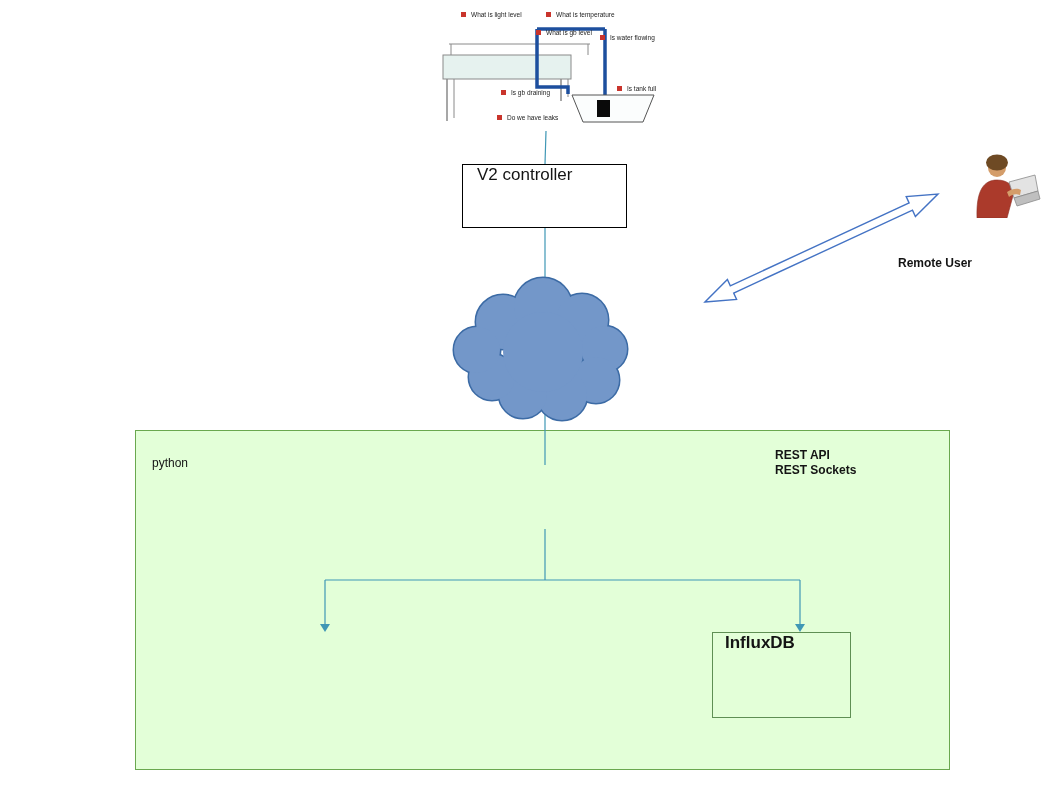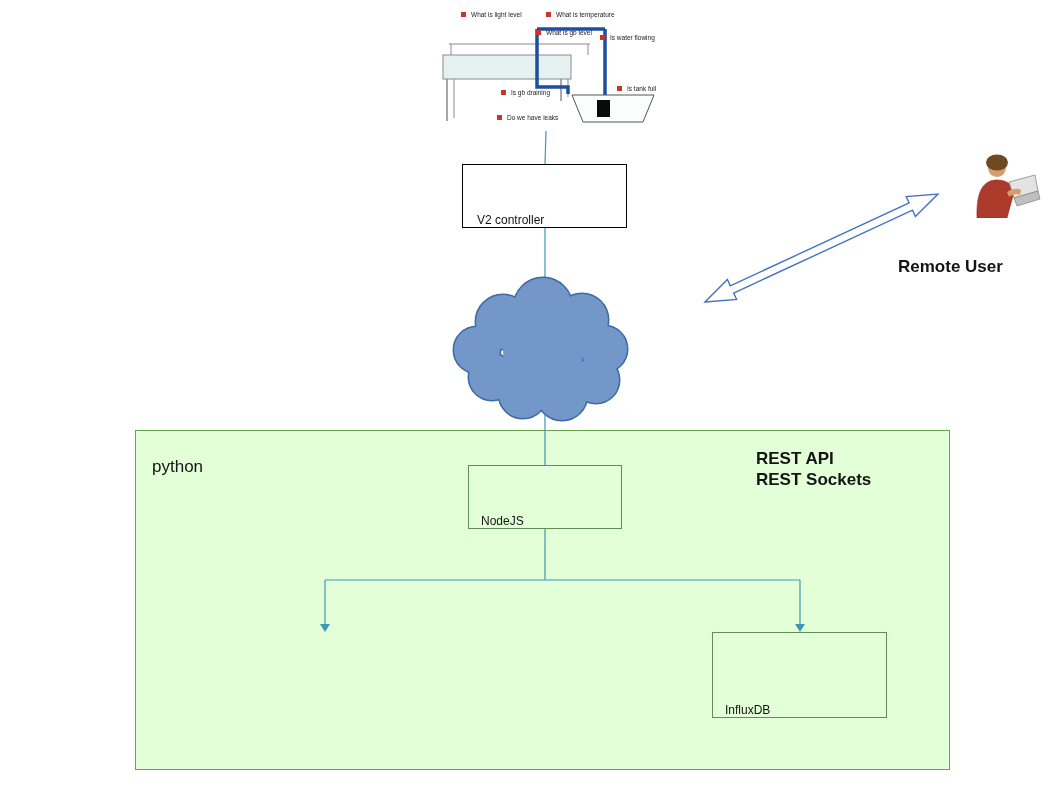--- a/index.html
+++ b/index.html
@@ -6,26 +6,26 @@
   #canvas{
     position:relative;width:1058px;height:794px;background:#ffffff;
     font-family:"Liberation Sans",sans-serif;overflow:hidden;
   }
   #layer-svg{position:absolute;left:0;top:0;width:1058px;height:794px;}
   .abs{position:absolute;}
   .sensor-label{
     position:absolute;font-size:6.5px;color:#222;white-space:nowrap;line-height:1;
   }
   .node-box{
-    position:absolute;display:flex;align-items:flex-end;
-    font-size:12px;color:#141414;box-sizing:border-box;white-space:nowrap;
+    position:absolute;display:flex;align-items:flex-start;
+    font-size:17px;color:#141414;box-sizing:border-box;white-space:nowrap;
   }
   .white-box{background:#ffffff;border:1px solid #000000;padding-left:14px;}
   .green-box{background:transparent;border:1px solid #5f8f54;padding-left:12px;}
-  .annot{position:absolute;font-size:17px;color:#141414;white-space:nowrap;line-height:1.25;}
+  .annot{position:absolute;font-size:12px;color:#141414;white-space:nowrap;line-height:1.25;}
   .bold{font-weight:bold;}
 </style>
 </head>
 <body>
 
 <div id="canvas">
 
   <svg id="layer-svg" viewBox="0 0 1058 794">
 
     <rect x="135.5" y="430.5" width="814" height="339" fill="#e3ffd8" stroke="#6aa84f"></rect>
@@ -122,27 +122,24 @@
       <polygon points="46,32 72,25 75,41 51,48" fill="#e3e3e3" stroke="#8a8a8a" stroke-width="0.8"></polygon>
       <polygon points="51,48 75,41 77,49 54,56" fill="#bfbfbf" stroke="#8a8a8a" stroke-width="0.8"></polygon>
       <path d="M 44,42 C 50,38 55,38 58,40 L 57,45 C 52,43 48,45 46,47 Z" fill="#d49d6a"></path>
       <circle cx="34" cy="18" r="9" fill="#d49d6a"></circle>
       <ellipse cx="34" cy="12.5" rx="11" ry="8" fill="#6e4a24"></ellipse>
     </svg>
   </div>
   <div class="annot bold" style="left:898px;top:256px;">Remote User</div>
 
   <div class="annot" style="left:152px;top:456px;">python</div>
-  <div class="annot bold" style="left:756px;top:448px;">
+  <div class="annot bold" style="left:775px;top:448px;">
     <div>REST API</div>
     <div>REST Sockets</div>
   </div>
 
-  <div class="node-box green-box" style="left:468px;top:465px;width:154px;height:64px;">
-    <span>NodeJS</span>
-  </div>
 
 
-  <div class="node-box green-box" style="left:712px;top:632px;width:175px;height:86px;">
+  <div class="node-box green-box" style="left:712px;top:632px;width:139px;height:86px;font-weight:bold;">
     <span>InfluxDB</span>
   </div>
 
 </div>
 
 </body></html>

